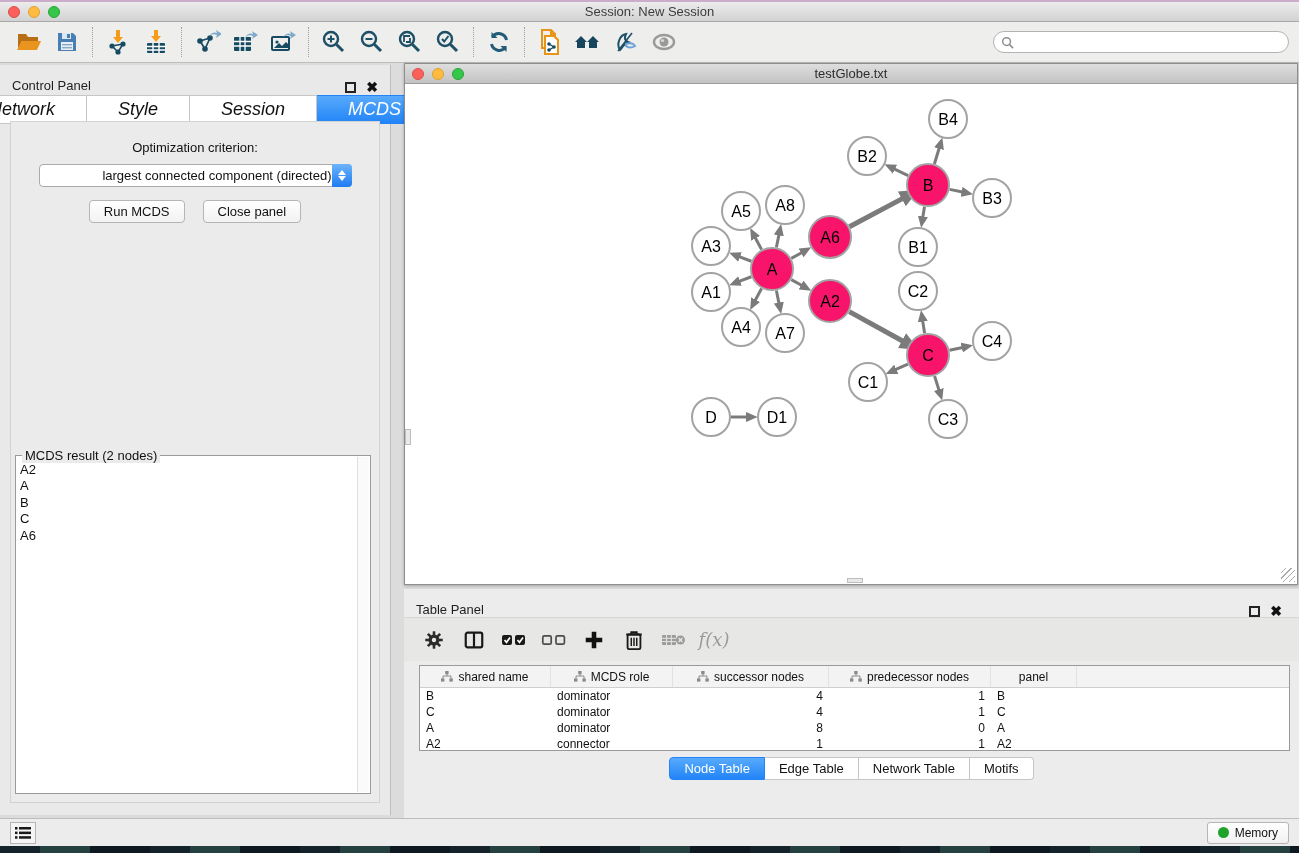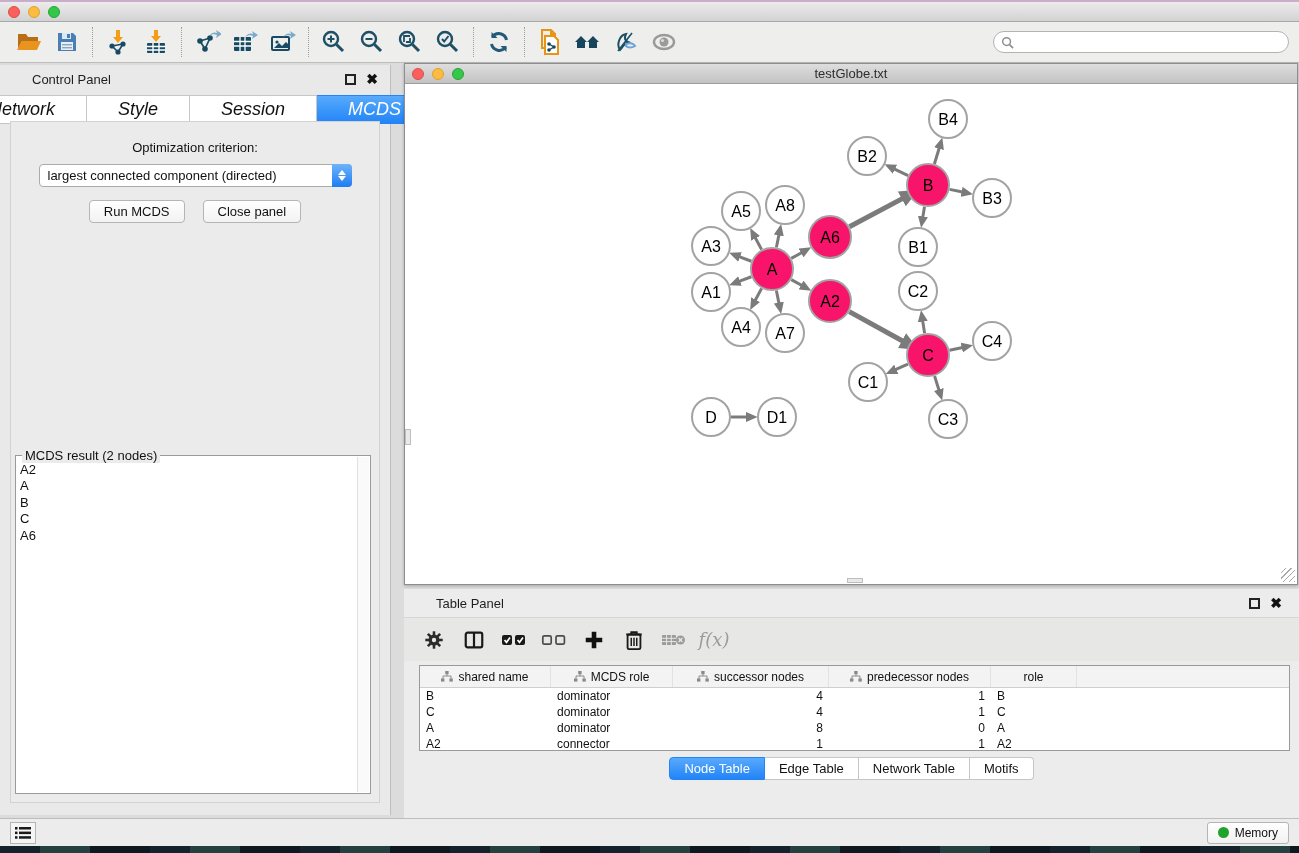--- a/index.html
+++ b/index.html
@@ -26,39 +26,39 @@
     border:1px solid #b3b3b3; border-radius:11px; display:flex; align-items:center; padding:0 7px; }
   .searchbox input { border:none; outline:none; flex:1; font-size:12px; margin-left:5px;
     font-family:"Liberation Sans",sans-serif; background:transparent; }
 
   
   .mainrow { position:absolute; top:65px; left:0; right:0; bottom:35px; }
 
   
   .cpanel { position:absolute; left:0; top:0; width:391px; bottom:3px;
     background:#e9e9e9; border-right:1px solid #bdbdbd; }
-  .panel-title { height:28px; display:flex; align-items:center; padding:0 12px;
-    font-size:13px; color:#1e1e1e;margin-left:20px; }
+  .panel-title { height:28px; display:flex; align-items:flex-end; padding:0 12px;
+    font-size:13px; color:#1e1e1e; }
   .panel-title .wbtns { margin-left:auto; display:flex; gap:10px; align-items:center; }
   .floatbox { width:11px; height:11px; border:2px solid #222; display:inline-block; }
   .closex { font-size:14px; font-weight:bold; color:#111; line-height:11px; }
 
   .ctabs { display:flex; justify-content:center; margin-top:2px; }
   .ctab { font-size:18px; padding:3px 31px; background:#fff; border:1px solid #c6c6c6;
     border-left:none; color:#111;font-style:italic; }
   .ctab:first-child { border-left:1px solid #c6c6c6; border-radius:4px 0 0 4px; }
   .ctab:last-child { border-radius:0 4px 4px 0; }
   .ctab.active { background:linear-gradient(#58aafc,#2284f7); color:#fff; border-color:#2284f7; }
 
   .cbody { position:absolute; left:10px; right:10px; top:56px; bottom:12px;
     background:#ebebeb; border:1px solid #d2d2d2; }
   .opt-label { text-align:center; font-size:13px; color:#111; margin-top:18px; }
   .dropdown { margin:9px auto 0; width:313px; height:23px; background:#fff;
     border:1px solid #ababab; border-radius:4px; display:flex; align-items:center; font-size:13px; }
-  .dropdown .dtext { flex:1; padding-left:8px; color:#111; white-space:nowrap; }
+  .dropdown .dtext { flex:1; padding-left:8px; color:#111; white-space:nowrap;text-align:right; }
   .stepper { width:20px; height:23px; margin:-1px -1px -1px 0;
     background:linear-gradient(#6db3fb,#1e7df2); border-radius:0 4px 4px 0;
     display:flex; flex-direction:column; align-items:center; justify-content:center; gap:1px; }
   .chev { width:0; height:0; border-left:4px solid transparent; border-right:4px solid transparent; }
   .chev.up { border-bottom:5px solid #fff; }
   .chev.down { border-top:5px solid #fff; }
   .btnrow { display:flex; justify-content:center; gap:18px; margin-top:13px; }
   .mbtn { font-size:13px; color:#111; background:linear-gradient(#ffffff,#f2f2f2);
     border:1px solid #b5b5b5; border-radius:4px; padding:3px 14px;
     font-family:"Liberation Sans",sans-serif; }
@@ -129,20 +129,21 @@
 </style>
 </head>
 <body>
 
 <div class="titlebar">
   <div class="lights">
     <span class="light red"></span>
     <span class="light yellow"></span>
     <span class="light green"></span>
   </div>
+  <div class="title">Session: New Session</div>
 </div>
 
 <div class="toolbar">
   <div class="tbtn">
     <svg width="28" height="24" viewBox="0 0 28 24">
         <path d="M3 4h8l2 3h10v4H7L3 19z" fill="#b86e14"></path>
         <path d="M7 11h19l-4 9H2z" fill="#ea9420"></path>
       </svg>
   </div>
   <div class="tbtn">
@@ -565,21 +566,21 @@
               <g fill="#8a8a8a">
                 <rect x="4.2" y="0" width="3.4" height="3.2"></rect>
                 <rect x="0" y="7.4" width="3.4" height="3.2"></rect>
                 <rect x="8.4" y="7.4" width="3.4" height="3.2"></rect>
               </g>
               <path d="M6 3v2M2 7.4V5h8v2.4" stroke="#8a8a8a" stroke-width="1" fill="none"></path>
             </svg>
             <span>predecessor nodes</span>
           </div>
           <div class="th" style="width: 86px;">
-            <span>role</span>
+            <span>panel</span>
           </div>
         </div>
       <div id="table-body">
           <div class="trow">
             <div class="td" style="width: 131px;">B</div>
             <div class="td" style="width: 122px;">dominator</div>
             <div class="td num" style="width: 156px;">4</div>
             <div class="td num" style="width: 162px;">1</div>
             <div class="td" style="width: 86px;">B</div>
           </div>

